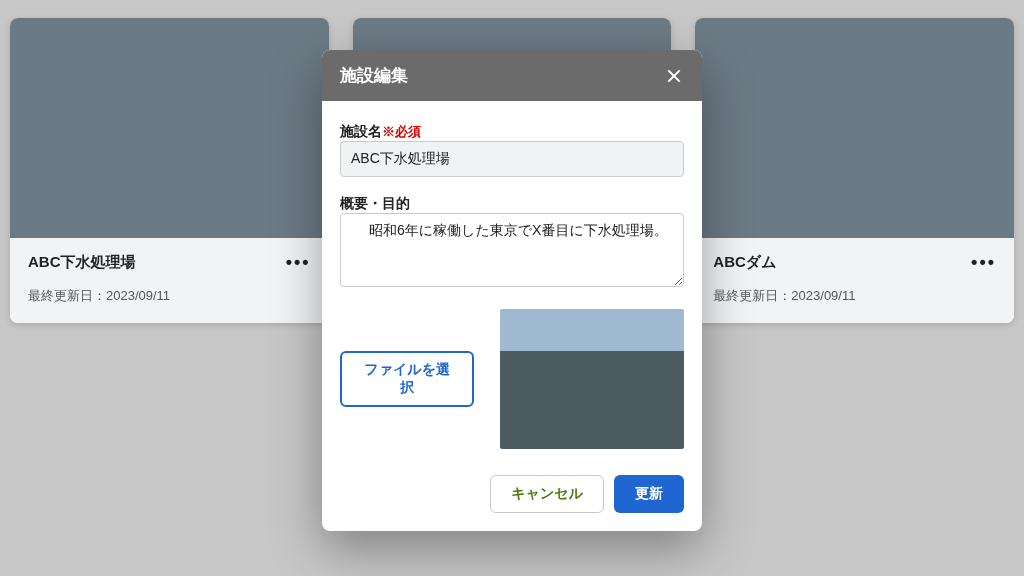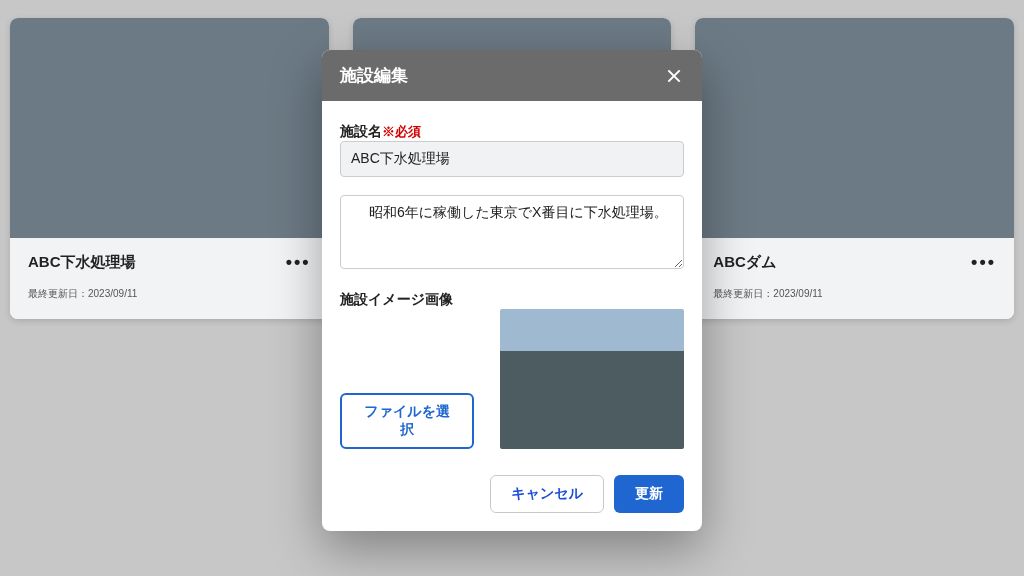--- a/index.html
+++ b/index.html
@@ -47,21 +47,21 @@
       font-weight: 700;
     }
     .more-dots {
       font-size: 18px;
       letter-spacing: 2px;
       cursor: pointer;
       user-select: none;
       font-weight: 700;
     }
     .card .updated {
-      font-size: 10px;
+      font-size: 13px;
       color: #555;
     }
 
     
     .thumb-plant {
       background:
         linear-gradient(#9fb9d1 0 30%, transparent 0),
         linear-gradient(#4d5c60 70% 100%, transparent 0),
         repeating-linear-gradient(90deg, #7a8a8d 0 22px, #6b7a7d 22px 44px);
     }
@@ -144,21 +144,21 @@
       font-size: 14px;
       font-family: inherit;
       color: #222;
     }
     textarea.fld { height: 74px; resize: both; background:#fff;padding-left:28px; }
     input[type=text].fld { height: 36px; }
 
     .file-row {
       display: flex;
       gap: 26px;
-      align-items: flex-end;
+      align-items: center;
     }
     .file-btn {
       border: 2px solid #1f66d0;
       color: #1f66d0;
       background: #fff;
       border-radius: 6px;
       font-size: 14px;
       font-weight: 600;
       padding: 8px 16px;
       cursor: pointer;
@@ -174,21 +174,21 @@
       border-radius: 6px;
       font-size: 14px;
       font-weight: 600;
       padding: 9px 20px;
       cursor: pointer;
       border: 1px solid transparent;
     }
     .btn-secondary {
       background: #fff;
       border-color: #c5c9cf;
-      color: #1d4ed8;
+      color: #4d7c0f;
     }
     .btn-primary {
       background: #1f66d0;
       color: #ffffff;
     }
   </style>
 </head>
 <body>
 
 <div class="grid">
@@ -239,25 +239,25 @@
 
     <div>
       <div class="field-label">
         <span>施設名</span>
         <span class="required">※必須</span>
       </div>
       <input type="text" class="fld" value="ABC下水処理場" style="">
     </div>
 
     <div>
+      <div class="field-label">概要・目的</div>
       <textarea class="fld" style="">昭和6年に稼働した東京でX番目に下水処理場。</textarea>
     </div>
 
     <div>
-      <div class="field-label">施設イメージ画像</div>
       <div class="file-row">
         <button class="file-btn">ファイルを選択</button>
         <div class="thumb-plant small"></div>
       </div>
     </div>
 
   </div>
 
   <div class="modal-footer">
     <button class="btn btn-secondary">キャンセル</button>

